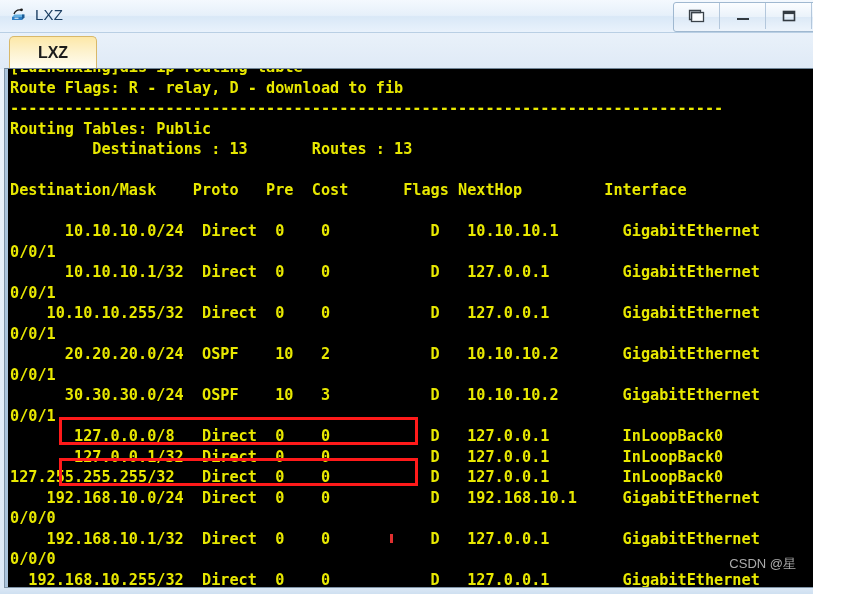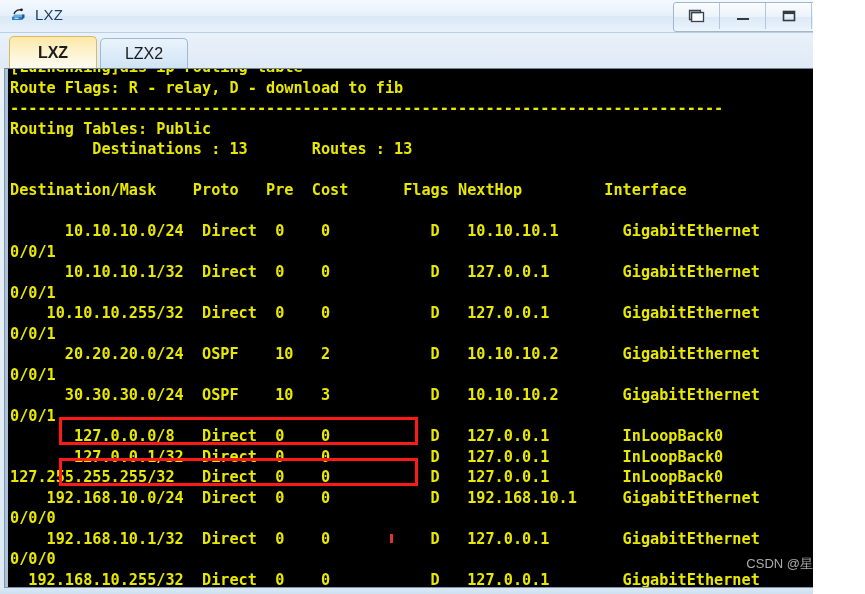--- a/index.html
+++ b/index.html
@@ -203,21 +203,21 @@
   
   .watermark {
     position: absolute;
     right: 30px; bottom: 14px;
     font-size: 13px;
     color: #c9c9c9;
     font-family: "Liberation Sans", sans-serif;
     opacity: 0.85;
     display: flex;
     align-items: center;
-    gap: 1px;
+    gap: 18px;
     pointer-events: none;
   }
   .wm-mark {
     display: inline-block;
     width: 16px; height: 14px;
     position: relative;
     opacity: 0.7;
   }
 
   
@@ -270,23 +270,20 @@
         <span class="glyph">X</span>
       </div>
     </div>
   </div>
 
   <div class="tabbar">
     <div class="tabs">
       <div class="tab active">
         <span>LXZ</span>
       </div>
-      <div class="tab">
-        <span>LZX2</span>
-      </div>
     </div>
   </div>
 
   <div class="term-frame">
 
     <div class="term">
       <div class="term-lines" id="term-lines" style="color: rgb(232, 232, 0);"><div class="line">[Luzhenxing]dis ip routing-table</div><div class="line">Route Flags: R - relay, D - download to fib</div><div class="line">------------------------------------------------------------------------------</div><div class="line">Routing Tables: Public</div><div class="line">         Destinations : 13       Routes : 13</div><div class="line"></div><div class="line">Destination/Mask    Proto   Pre  Cost      Flags NextHop         Interface</div><div class="line"></div><div class="line">      10.10.10.0/24  Direct  0    0           D   10.10.10.1       GigabitEthernet</div><div class="line">0/0/1</div><div class="line">      10.10.10.1/32  Direct  0    0           D   127.0.0.1        GigabitEthernet</div><div class="line">0/0/1</div><div class="line">    10.10.10.255/32  Direct  0    0           D   127.0.0.1        GigabitEthernet</div><div class="line">0/0/1</div><div class="line">      20.20.20.0/24  OSPF    10   2           D   10.10.10.2       GigabitEthernet</div><div class="line">0/0/1</div><div class="line">      30.30.30.0/24  OSPF    10   3           D   10.10.10.2       GigabitEthernet</div><div class="line">0/0/1</div><div class="line">       127.0.0.0/8   Direct  0    0           D   127.0.0.1        InLoopBack0</div><div class="line">       127.0.0.1/32  Direct  0    0           D   127.0.0.1        InLoopBack0</div><div class="line">127.255.255.255/32   Direct  0    0           D   127.0.0.1        InLoopBack0</div><div class="line">    192.168.10.0/24  Direct  0    0           D   192.168.10.1     GigabitEthernet</div><div class="line">0/0/0</div><div class="line">    192.168.10.1/32  Direct  0    0           D   127.0.0.1        GigabitEthernet</div><div class="line">0/0/0</div><div class="line">  192.168.10.255/32  Direct  0    0           D   127.0.0.1        GigabitEthernet</div></div>
     </div>
 
     <div class="term-inner-edge"></div>

